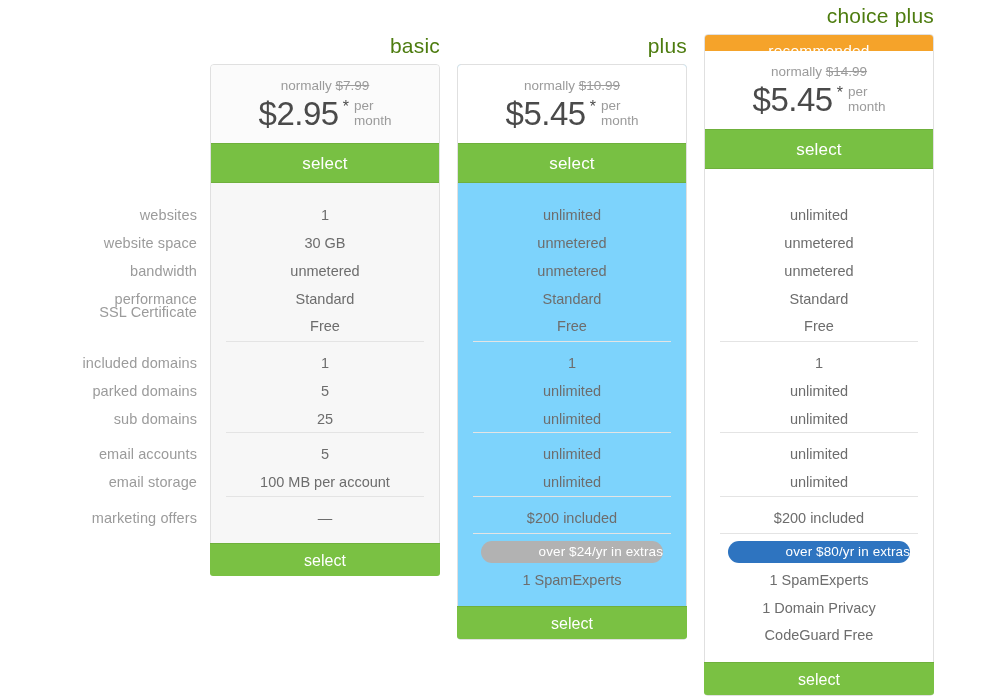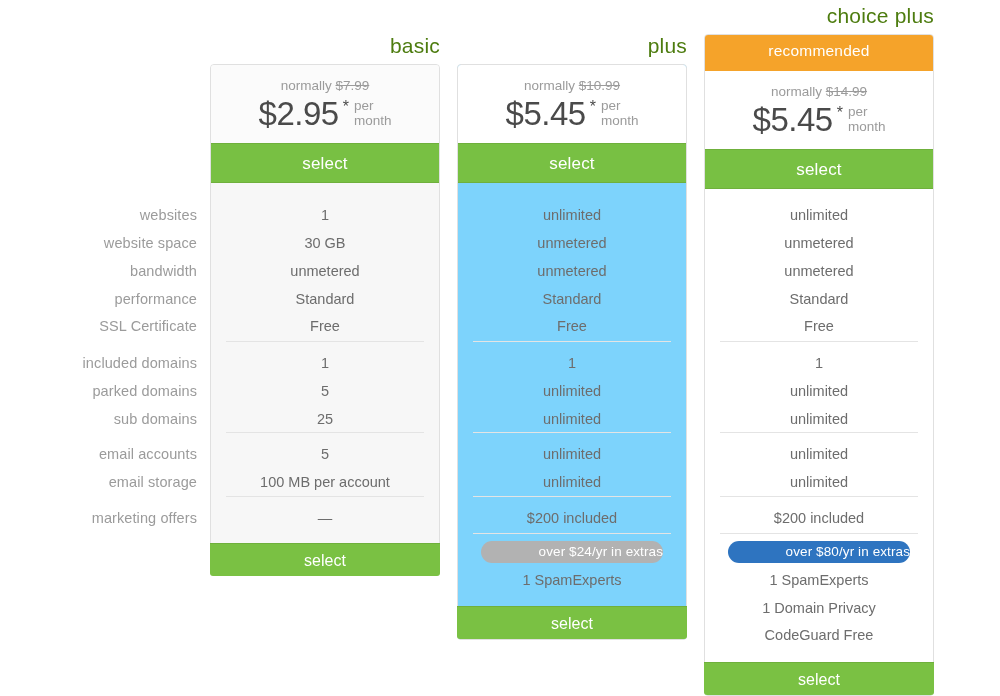--- a/index.html
+++ b/index.html
@@ -44,21 +44,21 @@
     border-radius: 4px;
     background: #ffffff;
     overflow: hidden;
   }
   .card-basic  { top: 64px; height: 512px; background: #f7f7f7; }
   .card-plus   { top: 64px; height: 576px; background: #7dd3fc; }
   .card-choice { top: 34px; height: 662px; background: #ffffff; }
 
   
   .recommended {
-    height: 36px; line-height: 32px;
+    height: 16px; line-height: 32px;
     background: #f5a32a;
     color: #ffffff;
     text-align: center;
     font-size: 15.5px;
     letter-spacing: .2px;
   }
 
   
   .price-block {
     background: #ffffff;
@@ -142,21 +142,21 @@
 </head>
 <body>
 
 <div id="root">
 
   <div class="labels">
     <div class="row-label" style="top:208px">websites</div>
     <div class="row-label" style="top:236px">website space</div>
     <div class="row-label" style="top:264px">bandwidth</div>
     <div class="row-label" style="top:292px">performance</div>
-    <div class="row-label" style="top:319px">SSL Certificate</div>
+    <div class="row-label" style="top:305px">SSL Certificate</div>
     <div class="row-label" style="top:356px">included domains</div>
     <div class="row-label" style="top:384px">parked domains</div>
     <div class="row-label" style="top:412px">sub domains</div>
     <div class="row-label" style="top:447px">email accounts</div>
     <div class="row-label" style="top:475px">email storage</div>
     <div class="row-label" style="top:511px">marketing offers</div>
   </div>
 
   <div class="col col-basic">
     <div class="plan-title title-basic">basic</div>

